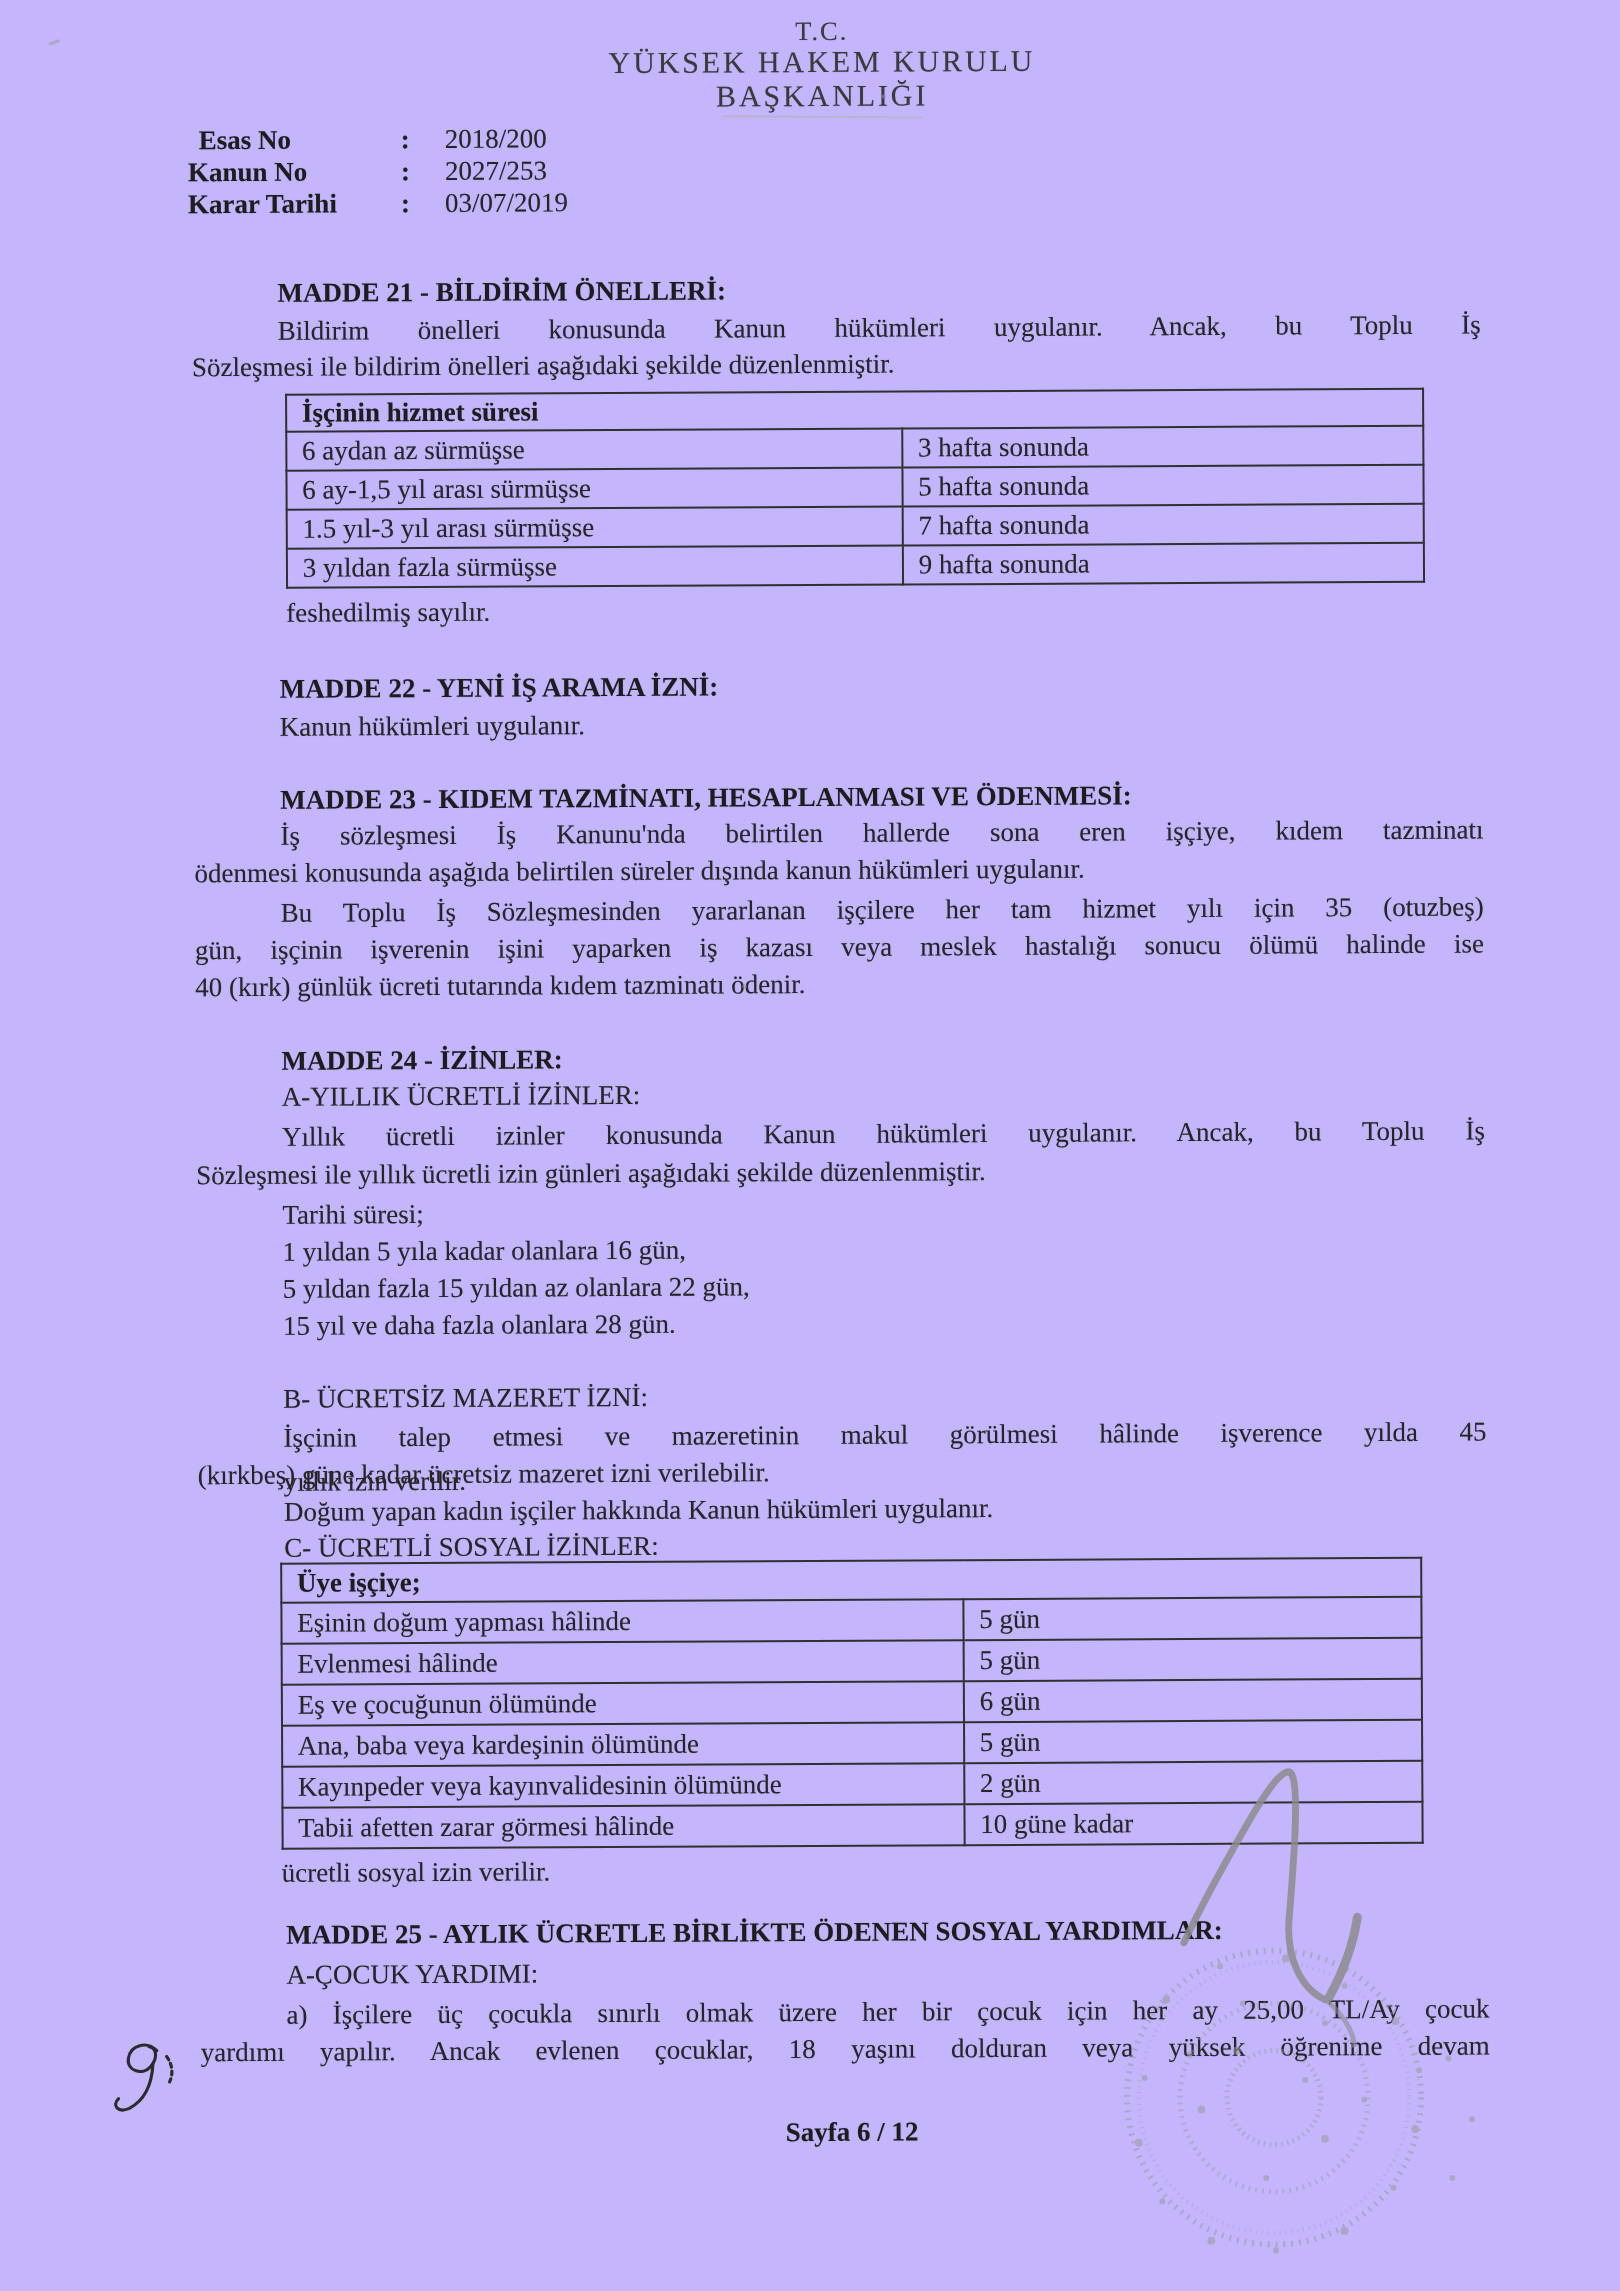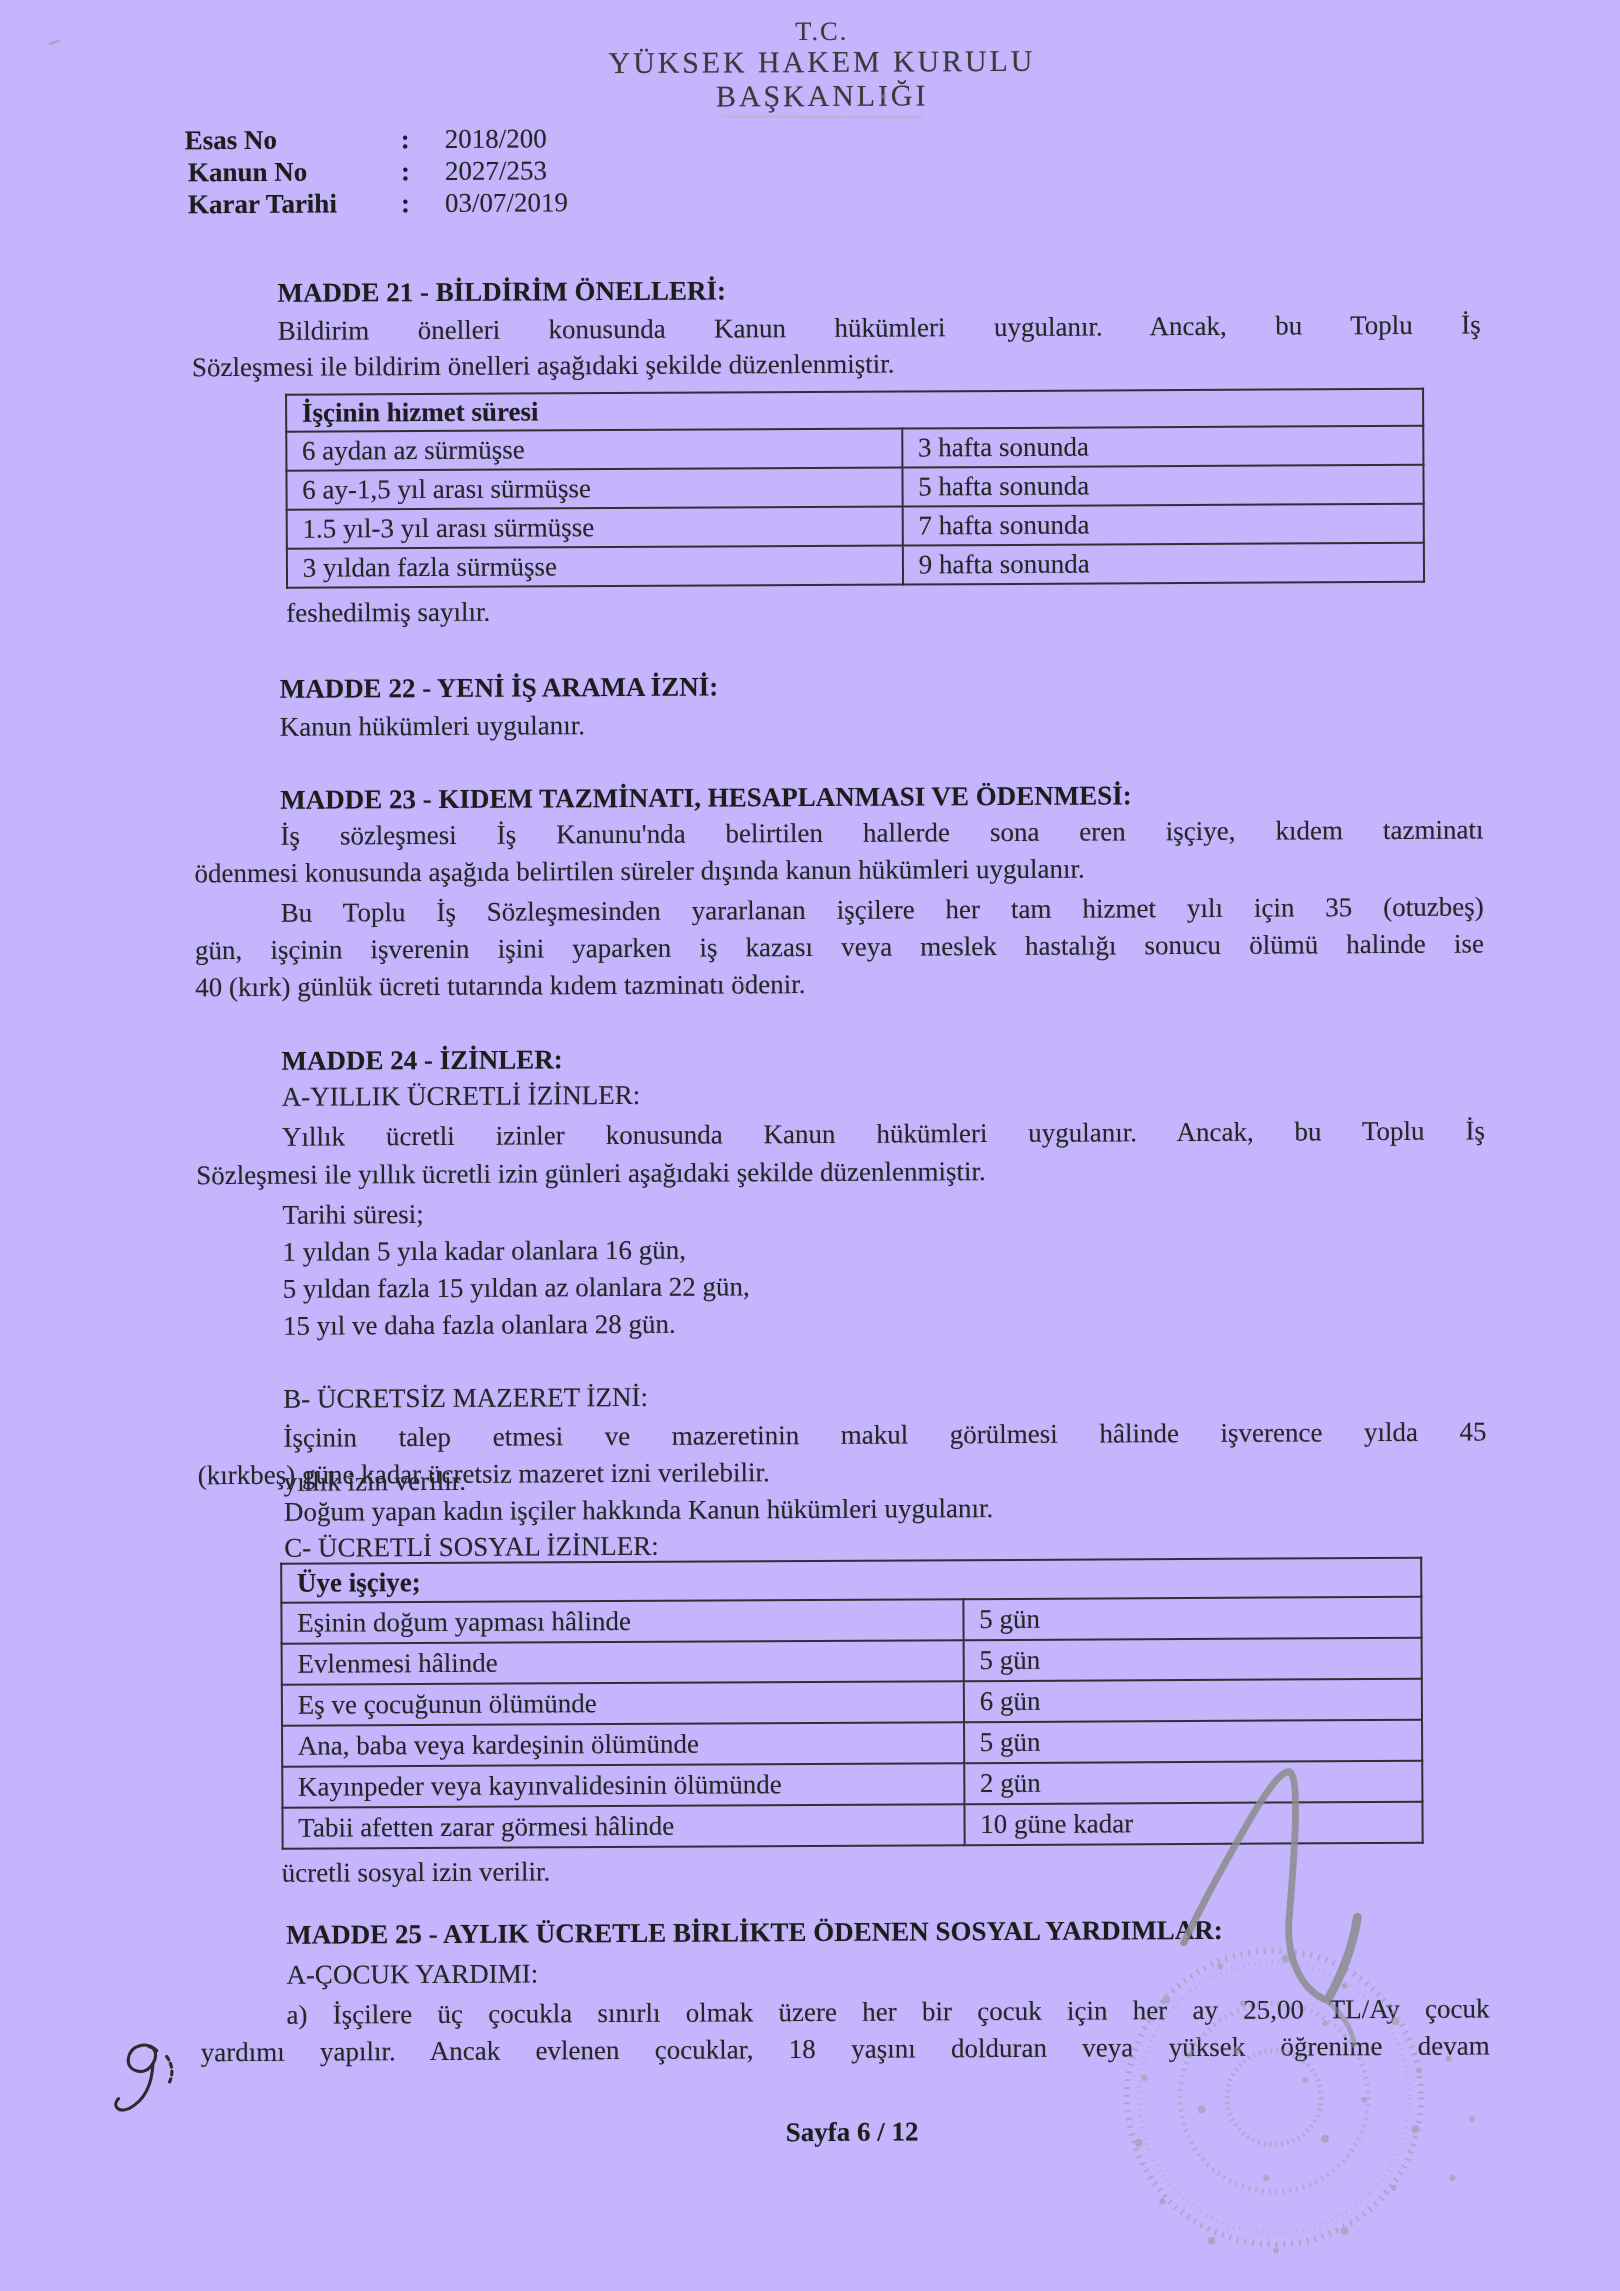--- a/index.html
+++ b/index.html
@@ -30,21 +30,21 @@
 
 <div class="page">
   <div class="tilt">
 
     <div class="ln ctr hdr1" style="top:15.7px;">T.C.</div>
     <div class="ln ctr hdr2" style="top:46px;">YÜKSEK HAKEM KURULU</div>
     <div class="ln ctr hdr2" style="top:80px;">BAŞKANLIĞI</div>
     <div class="underline-art" style="left:727px;top:116px;width:201px;height:2px;transform:rotate(.6deg);"></div>
 
     <div>
-      <div class="ln b" style="left:190px;top:122px;">Esas No</div>
+      <div class="ln b" style="left:204px;top:122px;">Esas No</div>
       <div class="ln b" style="left:406px;top:122px;">:</div>
       <div class="ln" style="left:450px;top:122px;">2018/200</div>
 
       <div class="ln b" style="left:193px;top:154px;">Kanun No</div>
       <div class="ln b" style="left:406px;top:154px;">:</div>
       <div class="ln" style="left:450px;top:154px;">2027/253</div>
 
       <div class="ln b" style="left:193px;top:186px;">Karar Tarihi</div>
       <div class="ln b" style="left:406px;top:186px;">:</div>
       <div class="ln" style="left:450px;top:186px;">03/07/2019</div>

